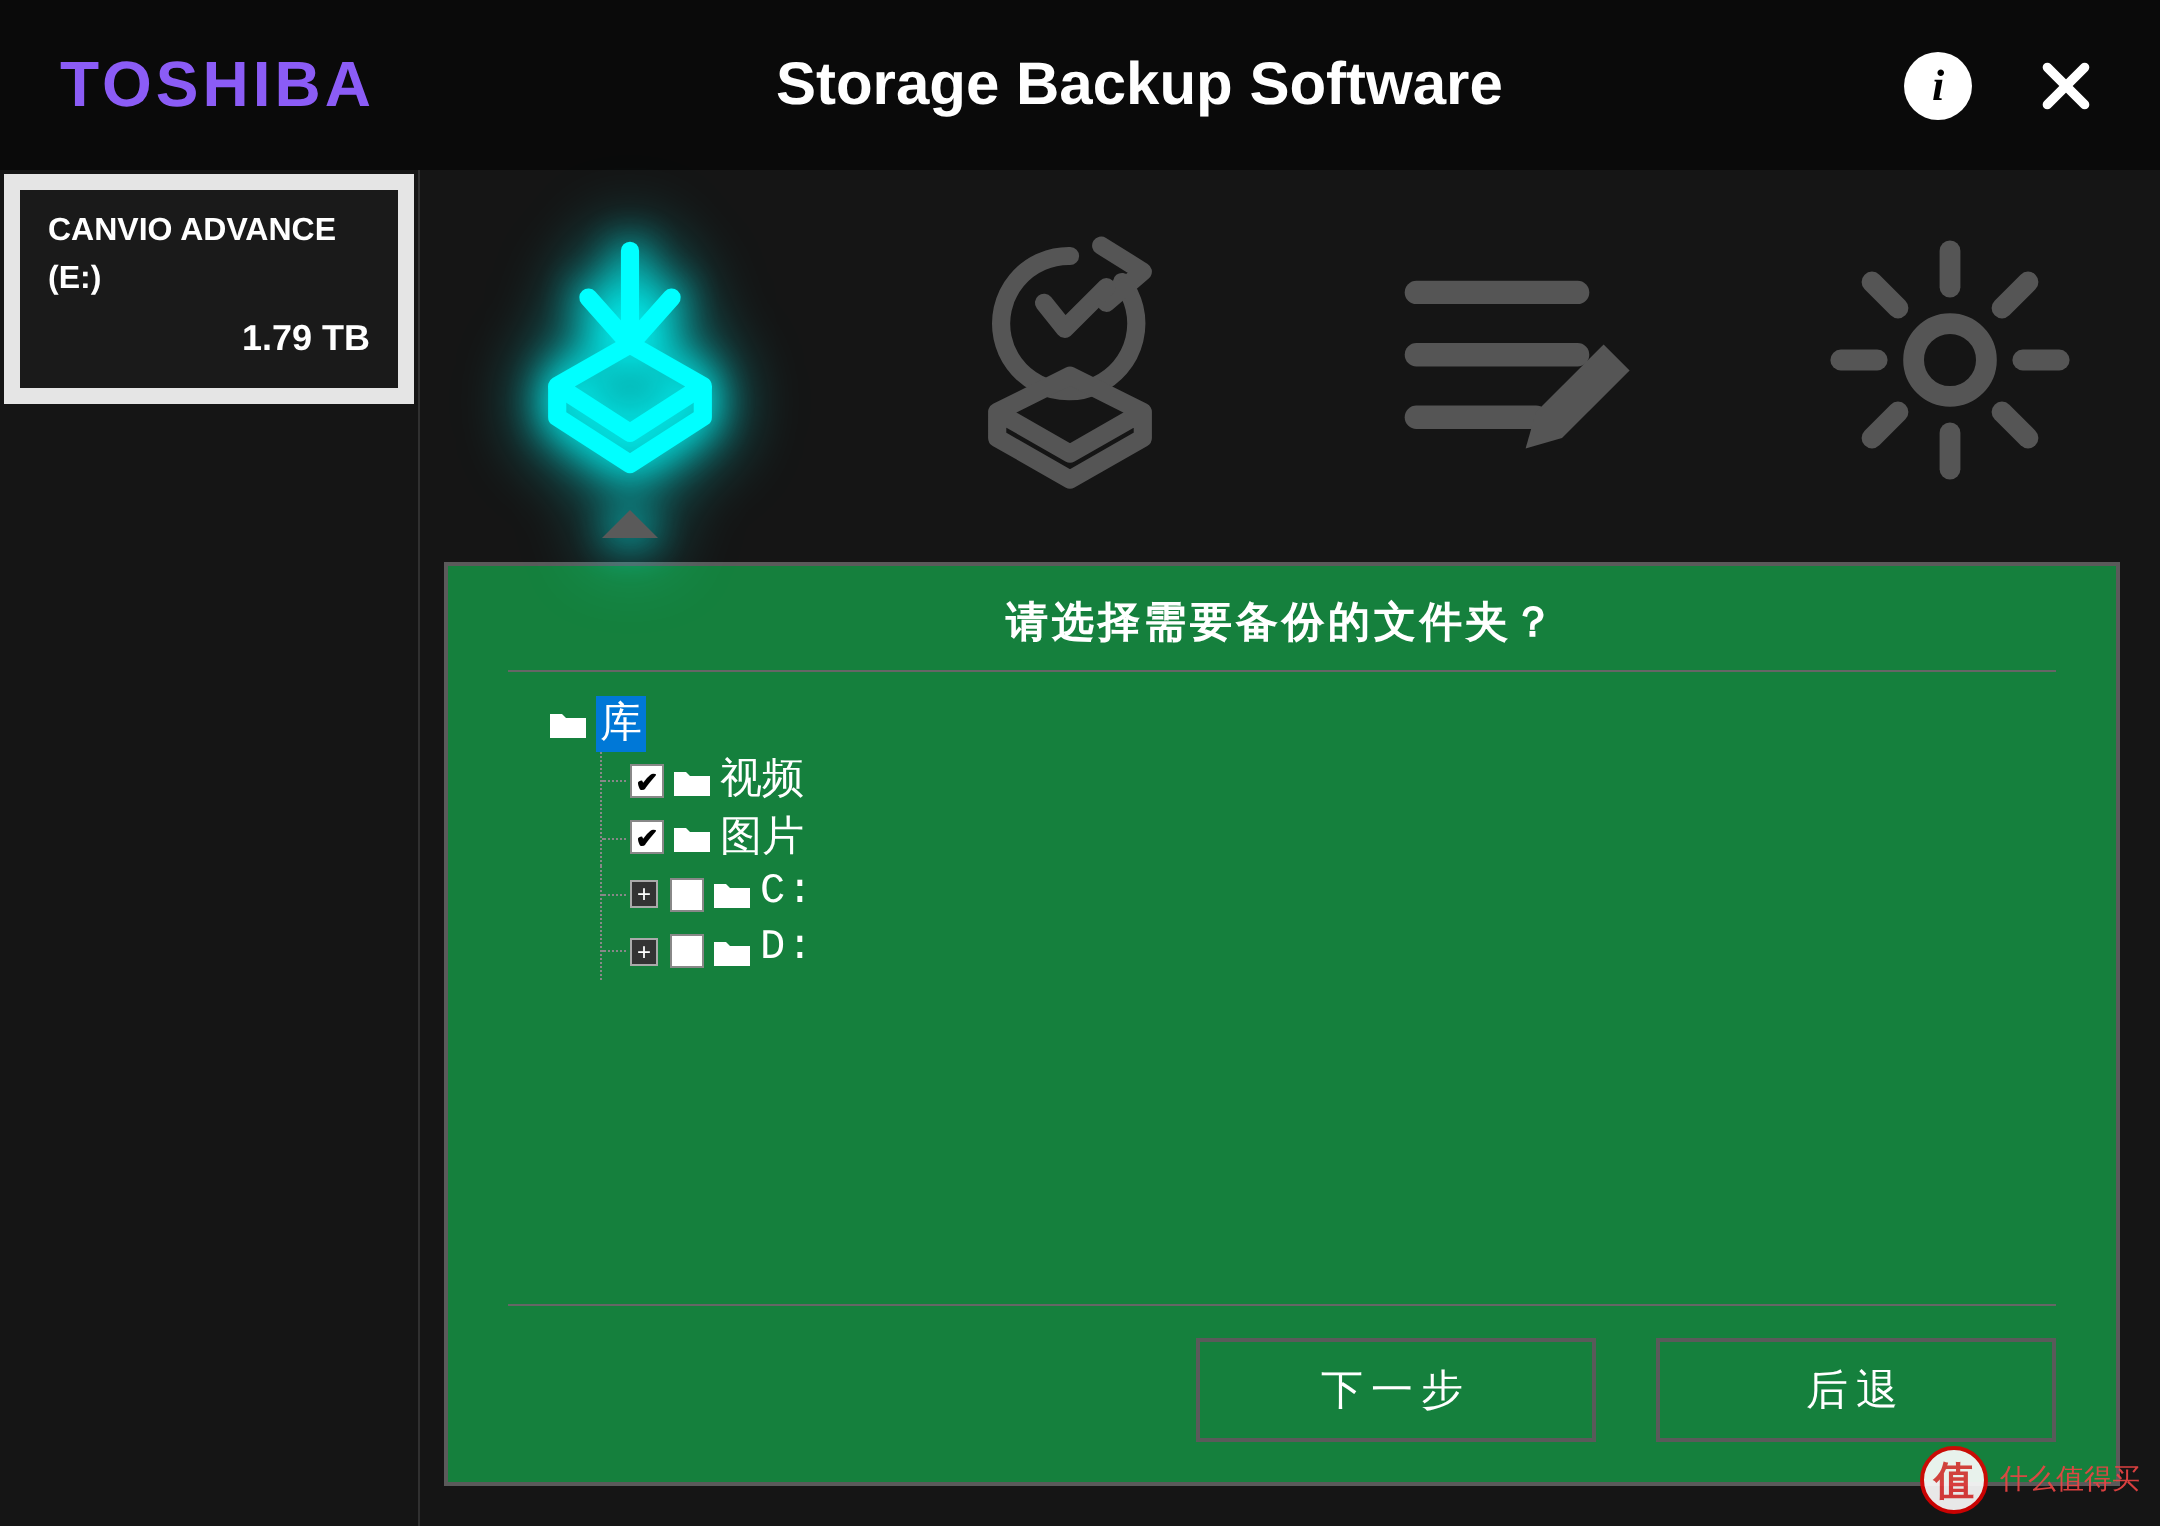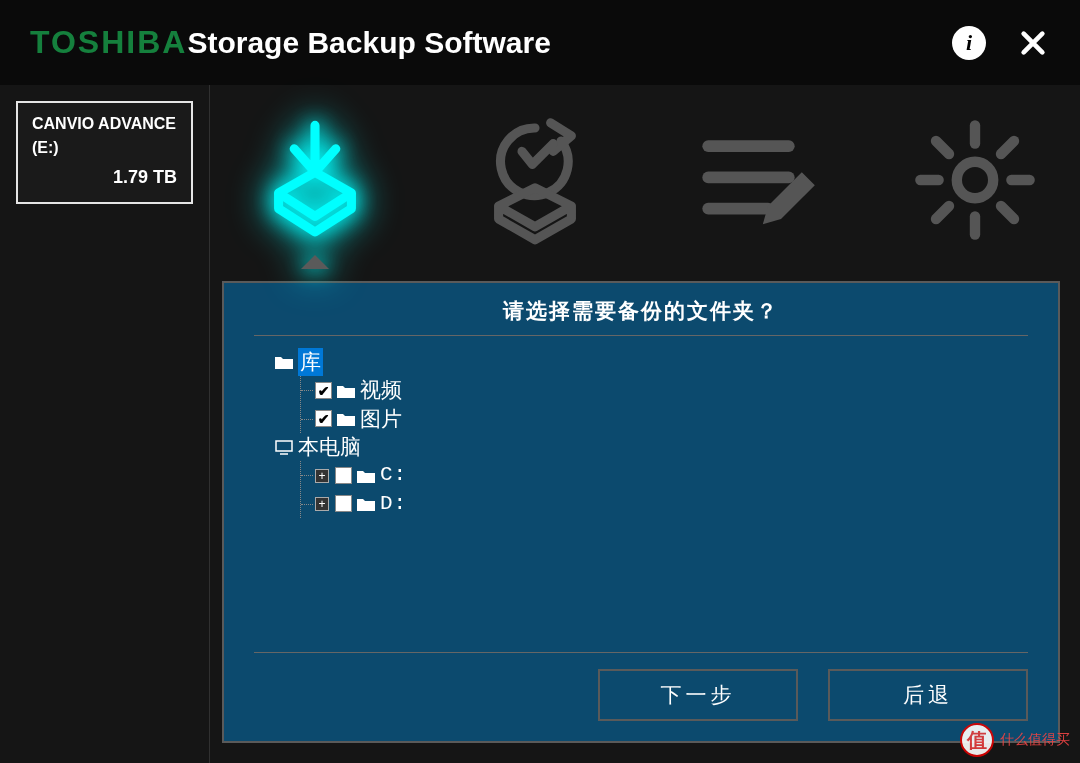--- a/index.html
+++ b/index.html
@@ -1,45 +1,45 @@
 <!DOCTYPE html>
 <html><head>
 <meta charset="utf-8">
 <style>
   * { box-sizing: border-box; margin: 0; padding: 0; font-family: "Microsoft YaHei", "SimHei", Arial, sans-serif; }
   body { background: #0a0a0a; width: 1080px; height: 763px; overflow: hidden; color: #fff; position: relative; }
 
   
   .header { height: 85px; display: flex; align-items: center; padding: 0 30px; background: #0a0a0a; }
-  .brand { font-weight: 900; font-size: 32px; letter-spacing: 2px; color: #15803d; font-family: Arial, sans-serif; }
-  .app-title { flex: 1; text-align: left; font-size: 30px; font-weight: 700; color: #fff; }
+  .brand { font-weight: 900; font-size: 32px; letter-spacing: 2px; color: #8b5cf6; font-family: Arial, sans-serif; }
+  .app-title { flex: 1; text-align: center; font-size: 30px; font-weight: 700; color: #fff; }
   .header-actions { display: flex; align-items: center; gap: 30px; }
   .info-btn { width: 34px; height: 34px; border-radius: 50%; background: #fff; color: #000; font-style: italic; font-family: Georgia, serif; font-size: 22px; display: flex; align-items: center; justify-content: center; font-weight: bold; cursor: pointer; }
   .close-btn { width: 34px; height: 34px; display: flex; align-items: center; justify-content: center; cursor: pointer; }
   .close-btn svg { width: 28px; height: 28px; }
 
   
   .body { display: flex; height: calc(100% - 85px); }
   .sidebar { width: 225px; background: #151515; border-right: 1px solid #303030; }
-  .drive-card { margin: 16px; border: 2px solid #e5e5e5; padding: 12px 14px 14px 14px; background: #1a1a1a; }
+  .drive-card { margin: 2px; border: 8px solid #e5e5e5; padding: 12px 14px 14px 14px; background: #1a1a1a; }
   .drive-name { font-size: 16px; font-weight: bold; margin-bottom: 6px; }
   .drive-letter { font-size: 16px; font-weight: bold; margin-bottom: 10px; }
   .drive-size { font-size: 18px; font-weight: bold; text-align: right; }
 
   .main { flex: 1; background: #151515; display: flex; flex-direction: column; }
 
   
   .tabs { display: flex; gap: 90px; padding: 10px 40px 0 40px; height: 180px; align-items: center; }
   .tab { width: 130px; height: 130px; display: flex; align-items: center; justify-content: center; cursor: pointer; position: relative; }
   .tab-active { filter: drop-shadow(0 0 10px #00ffff) drop-shadow(0 0 18px #00ffff); }
   .tab svg { width: 100%; height: 100%; }
   .tab-indicator { position: absolute; bottom: -24px; left: 50%; transform: translateX(-50%); width: 0; height: 0; border-left: 14px solid transparent; border-right: 14px solid transparent; border-bottom: 14px solid #5a5a5a; }
 
   
-  .panel { margin: 16px 20px 20px 12px; border: 2px solid #5a5a5a; flex: 1; padding: 14px 30px 20px 30px; display: flex; flex-direction: column; background: #0c4a6e; }
+  .panel { margin: 16px 20px 20px 12px; border: 2px solid #5a5a5a; flex: 1; padding: 14px 30px 20px 30px; display: flex; flex-direction: column; background: #15803d; }
   .panel-title { text-align: center; font-size: 21px; font-weight: 600; letter-spacing: 2px; padding-bottom: 10px; }
   .panel-divider { height: 1px; background: #666; margin-bottom: 12px; }
 
   .tree { flex: 1; font-size: 21px; line-height: 1.35; padding-left: 20px; }
   .tree-row { display: flex; align-items: center; gap: 4px; white-space: nowrap; }
   .tree-children { margin-left: 26px; border-left: 1px dotted #888; padding-left: 0; }
   .tree-children .tree-row { position: relative; padding-left: 14px; }
   .tree-children .tree-row::before { content: ""; position: absolute; left: 0; top: 14px; width: 12px; border-top: 1px dotted #888; }
   .folder-ico { width: 20px; height: 16px; display: inline-block; }
   .folder-ico svg { width: 100%; height: 100%; display: block; }
@@ -157,29 +157,20 @@
             <span class="chk checked"></span>
             <span class="folder-ico">
                 <svg viewBox="0 0 20 16">
                   <path d="M1 3 h6 l2 2 h10 v10 h-18 z" fill="#fff"></path>
                 </svg>
               </span>
             <span>图片</span>
           </div>
         </div>
 
-        <div class="tree-row">
-          <span class="pc-ico">
-              <svg viewBox="0 0 20 16">
-                <rect x="2" y="2" width="16" height="10" stroke="#fff" fill="none" stroke-width="1.5"></rect>
-                <line x1="6" y1="15" x2="14" y2="15" stroke="#fff" stroke-width="1.5"></line>
-              </svg>
-            </span>
-          <span>本电脑</span>
-        </div>
         <div class="tree-children">
           <div class="tree-row">
             <span class="expand">+</span>
             <span class="chk"></span>
             <span class="folder-ico">
                 <svg viewBox="0 0 20 16">
                   <path d="M1 3 h6 l2 2 h10 v10 h-18 z" fill="#fff"></path>
                 </svg>
               </span>
             <span class="drive-label">C:</span>

